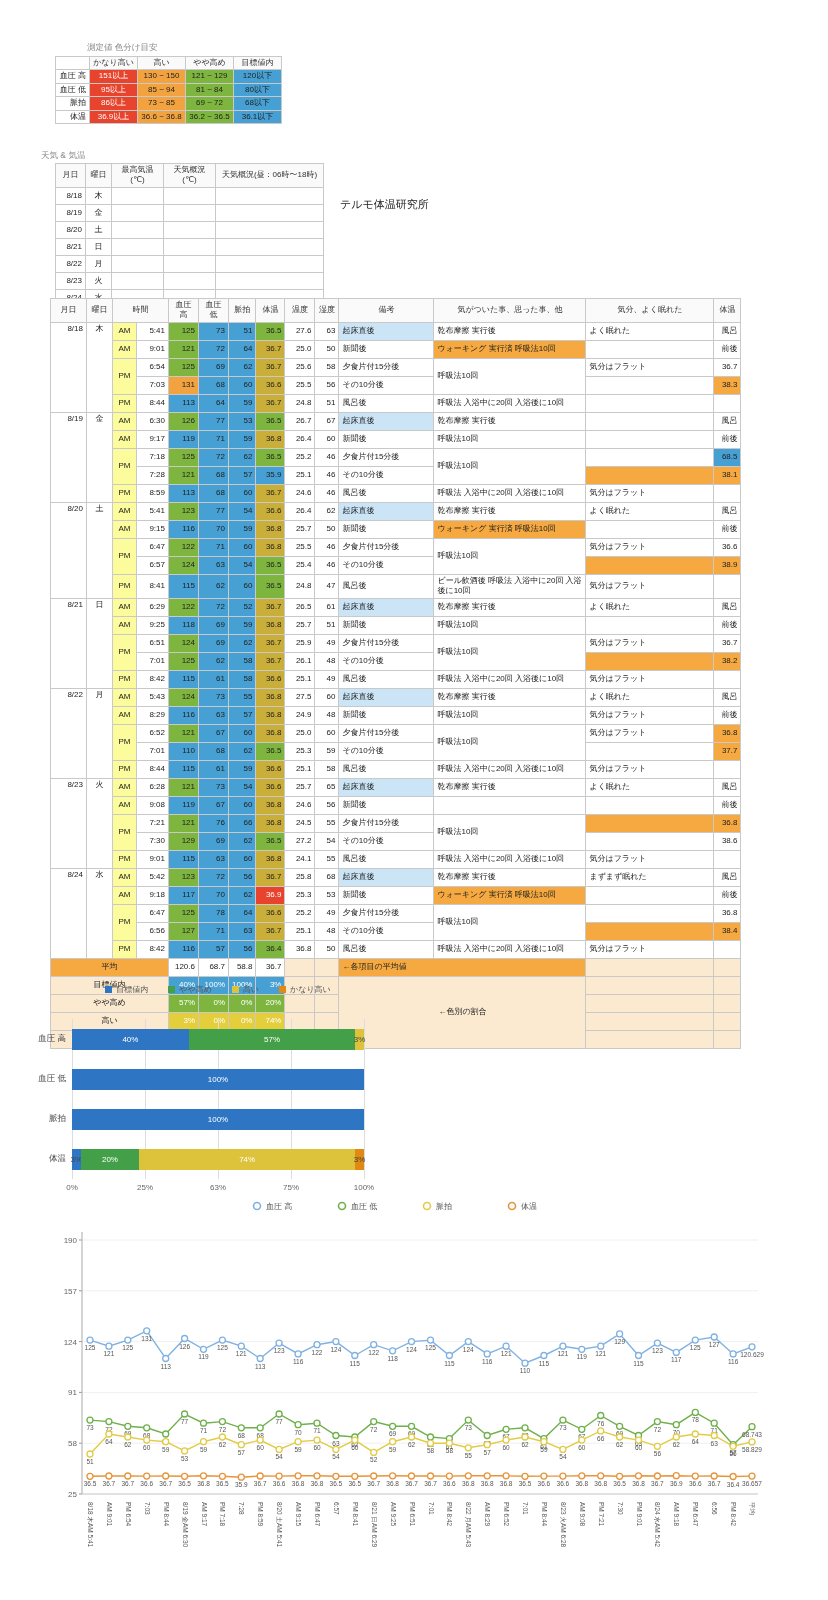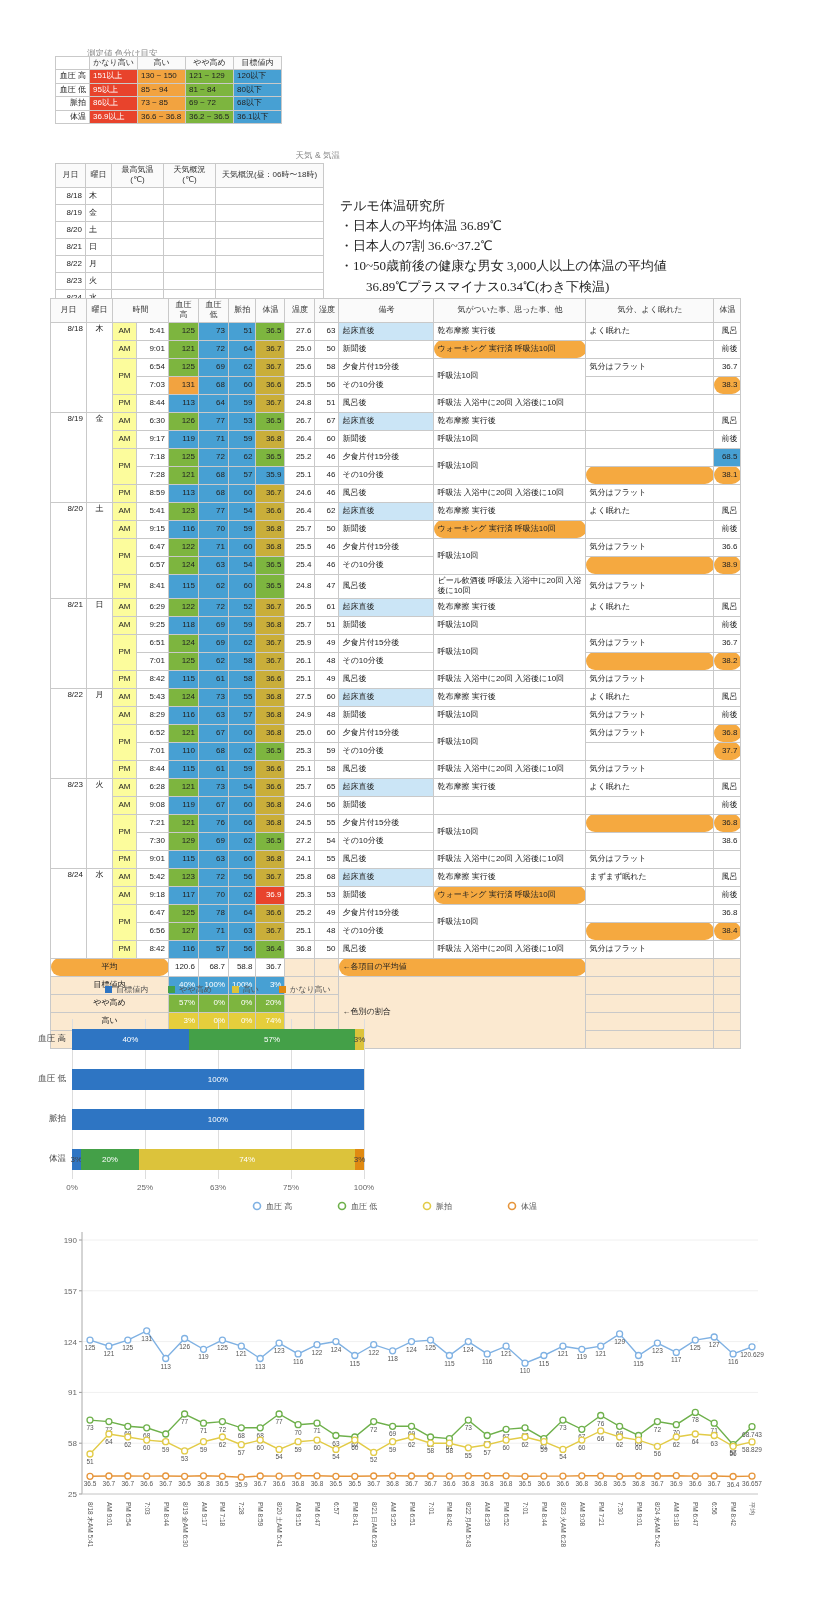--- a/index.html
+++ b/index.html
@@ -7,38 +7,38 @@
        font-family:"Liberation Sans","DejaVu Sans",sans-serif;}
   .abs{position:absolute;}
   .small-title{font-size:8.5px;color:#888;}
   table.grid{border-collapse:collapse;table-layout:fixed;}
   table.grid th,table.grid td{border:1px solid #c9c9c9;font-size:8px;font-weight:normal;
        padding:1px 3px;line-height:1.3;overflow:hidden;}
   table.grid th{background:#fafafa;text-align:center;color:#333;}
   table.main td{height:15px;}
   .num{text-align:right;}
   .txt{text-align:left;}
-  .ctr{text-align:left;vertical-align:middle;}
+  .ctr{text-align:center;vertical-align:middle;}
   .c-red{background:#E8432C;color:#fff;}
   .c-orange{background:#F2A340;}
   .c-green{background:#7DB53F;}
   .c-blue{background:#47A0D3;}
   .c-tyel{background:#C9AE3A;}
   .c-yel{background:#E5CE3C;}
   .wt{color:#fff;}
-  .hl-orange{background:#F5A940;border-radius:9px;}
+  .hl-orange{background:#F5A940;}
   .bg-note{background:#CBE5F6;}
   .ampm{background:#FCFC9C;text-align:center;vertical-align:middle;}
   .bg-peach{background:#FBE9D0;}
   .datec{vertical-align:top;text-align:right;}
   .dayc{vertical-align:top;text-align:center;}
   .sumlab{text-align:center;}
   #legend-table .lab{text-align:right;background:#fff;}
   #weather-table td{height:14px;}
-  #notes{font-size:13px;line-height:1.55;color:#222;font-family:Liberation Serif, serif;}
+  #notes{font-size:11px;line-height:1.55;color:#222;}
   #notes .notes-line{white-space:pre-wrap;}
   
   .bc-legend{display:flex;gap:20px;justify-content:center;font-size:8px;color:#555;
        margin-left:52px;width:292px;margin-bottom:24px;}
   .bc-li{display:flex;align-items:center;gap:4px;}
   .bc-sw{display:inline-block;width:7px;height:7px;}
   .bc-body{display:flex;}
   .bc-cats{width:52px;display:flex;flex-direction:column;}
   .bc-cat{height:40px;display:flex;align-items:center;justify-content:flex-end;
        padding-right:6px;font-size:8.5px;color:#444;}
@@ -47,21 +47,21 @@
   .bc-row{height:40px;display:flex;align-items:center;position:relative;}
   .bc-seg{height:21px;display:flex;align-items:center;justify-content:center;
        font-size:8px;color:#fff;position:relative;}
   .bc-seg .sm{position:absolute;left:50%;transform:translateX(-50%);color:#444;white-space:nowrap;}
   .bc-axis{position:relative;margin-left:52px;width:292px;height:12px;font-size:8px;color:#666;margin-top:4px;}
   .bc-tick{position:absolute;transform:translateX(-50%);}
 </style>
 </head>
 <body>
 
-<div class="abs small-title" style="left:87px;top:48px">測定値 色分け目安</div>
+<div class="abs small-title" style="left:87px;top:42px">測定値 色分け目安</div>
 <div id="legend-table" class="abs" style="left:55px;top:56px">
     <table class="grid">
       <colgroup>
         <col style="width:34px">
         <col style="width:48px">
         <col style="width:48px">
         <col style="width:48px">
         <col style="width:48px">
       </colgroup>
       <tbody>
@@ -97,21 +97,21 @@
           <td class="lab">体温</td>
           <td class="ctr c-red">36.9以上</td>
           <td class="ctr c-orange">36.6 ~ 36.8</td>
           <td class="ctr c-green">36.2 ~ 36.5</td>
           <td class="ctr c-blue">36.1以下</td>
         </tr>
       </tbody>
     </table>
   </div>
 
-<div class="abs small-title" style="left:72px;top:150px;width:268px;text-align:right">天気 &amp; 気温</div>
+<div class="abs small-title" style="left:41px;top:150px;width:268px;text-align:left">天気 &amp; 気温</div>
 <div id="weather-table" class="abs" style="left:55px;top:163px">
     <table class="grid">
       <colgroup>
         <col style="width:30px">
         <col style="width:26px">
         <col style="width:52px">
         <col style="width:52px">
         <col style="width:108px">
       </colgroup>
       <tbody>
@@ -170,27 +170,20 @@
           <td></td>
           <td></td>
           <td></td>
         </tr>
       </tbody>
     </table>
   </div>
 
 <div id="notes" class="abs" style="left:340px;top:196px">
   <div>テルモ体温研究所</div>
-  <div id="notes-lines">
-      <div class="notes-line">・日本人の平均体温 36.89℃</div>
-      <div class="notes-line">・日本人の7割 36.6~37.2℃</div>
-      <div class="notes-line">・10~50歳前後の健康な男女 3,000人以上の体温の平均値</div>
-      <div class="notes-line">　　36.89℃プラスマイナス0.34℃(わき下検温)</div>
-      <div class="notes-line">・37℃はむしろ平熱</div>
-    </div>
 </div>
 
 <div id="main-table" class="abs" style="left:50px;top:298px">
     <table class="grid main">
       <colgroup>
         <col style="width:36px">
         <col style="width:26px">
         <col style="width:24px">
         <col style="width:32px">
         <col style="width:30px">

